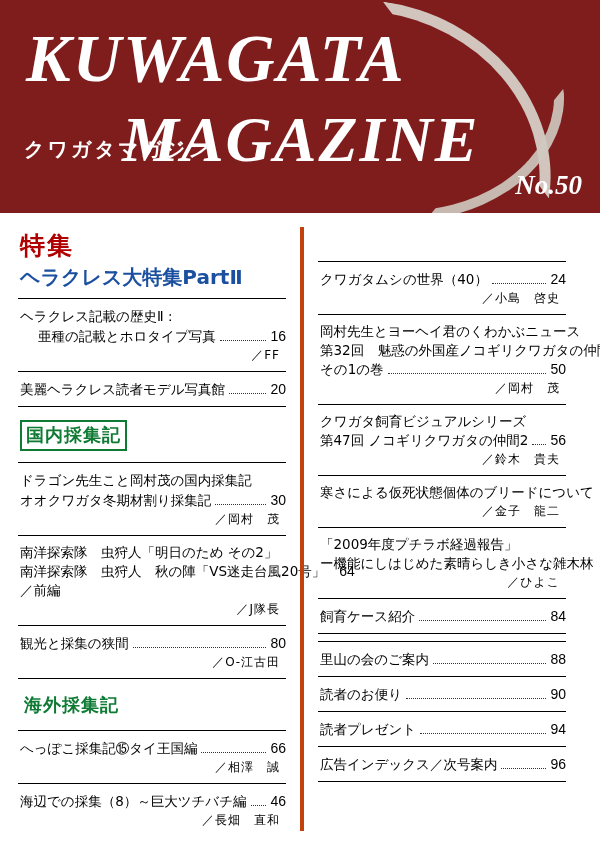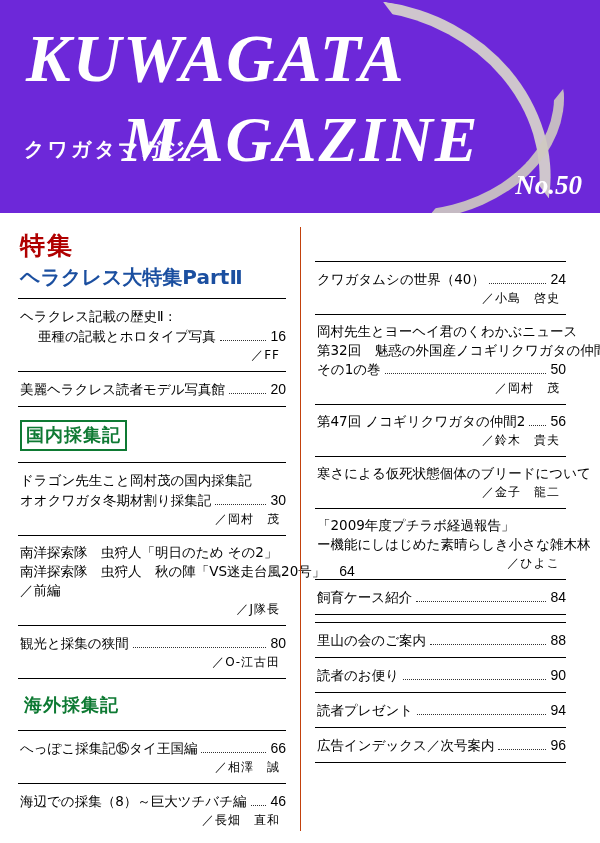--- a/index.html
+++ b/index.html
@@ -14,21 +14,21 @@
     color: #000;
     overflow: hidden;
     position: relative;
   }
 
   
   .masthead {
     position: relative;
     width: 600px;
     height: 213px;
-    background: #6d28d9;
+    background: #7f1d1d;
     overflow: hidden;
   }
   .mast-title {
     position: absolute;
     left: 26px;
     top: 22px;
     width: 548px;
     color: #fff;
     font-family: "Liberation Serif", serif;
     font-weight: bold;
@@ -105,21 +105,21 @@
     box-sizing: border-box;
   }
   .cols {
     display: flex;
     width: 600px;
   }
   .col {
     box-sizing: border-box;
   }
   .col-left { width: 300px; padding: 0 14px 0 18px; }
-  .col-right { width: 282px; padding: 0 16px 0 14px; border-left: 1px solid #c2410c; }
+  .col-right { width: 282px; padding: 0 16px 0 14px; border-left: 4px solid #c2410c; }
 
   .feature-label {
     font-family: "DejaVu Sans", sans-serif;
     font-weight: bold;
     font-size: 25px;
     color: #b00000;
     letter-spacing: 2px;
     margin: 2px 0 2px 2px;
   }
   .feature-sub {
@@ -329,20 +329,23 @@
         <div class="line subline">
           <span class="txt">その1の巻</span>
           <span class="dots"></span>
           <span class="pg">50</span>
         </div>
         <div class="author">／岡村　茂</div>
       </div>
       <hr class="rule">
 
       <div class="entry">
+        <div class="line nodots subline">
+          <span class="txt">クワガタ飼育ビジュアルシリーズ</span>
+        </div>
         <div class="line subline">
           <span class="txt">第47回 ノコギリクワガタの仲間2</span>
           <span class="dots"></span>
           <span class="pg">56</span>
         </div>
         <div class="author">／鈴木　貴夫</div>
       </div>
       <hr class="rule">
 
       <div class="entry">

